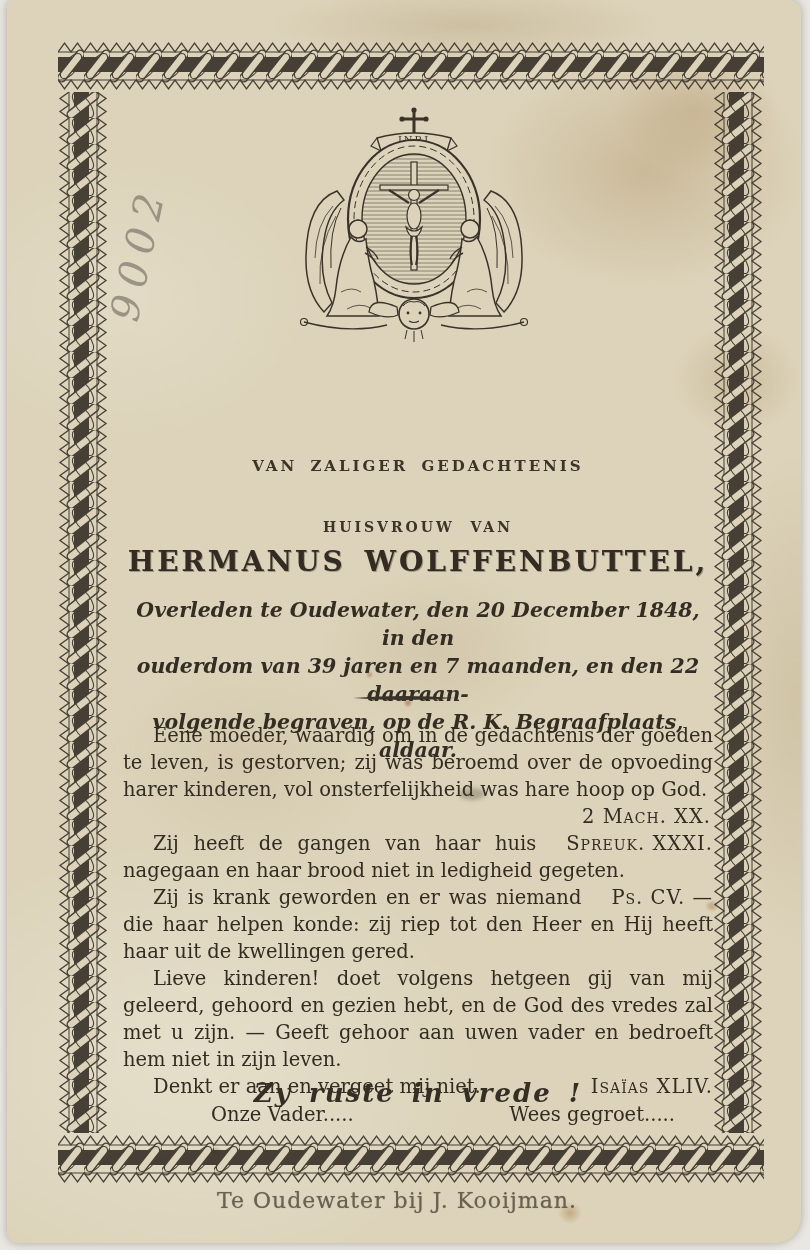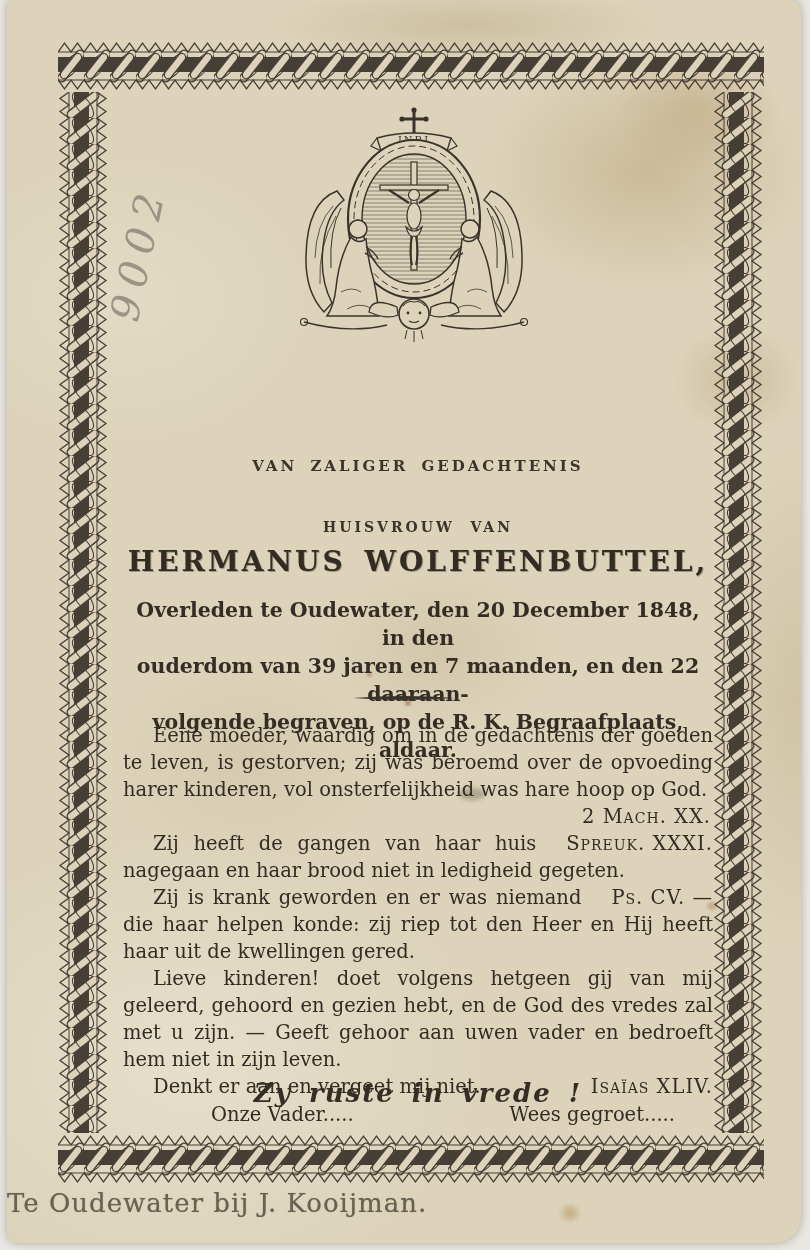--- a/index.html
+++ b/index.html
@@ -46,39 +46,39 @@
     font-size:41px;letter-spacing:6px;
     color:#ded5bc;
     -webkit-text-stroke:2.6px #3a332a;
     text-shadow:2px 2px 0 rgba(58,51,42,.45);
     white-space:nowrap;
   }
   .relation{top:519px;font-weight:bold;font-size:14px;letter-spacing:3px;word-spacing:8px;color:#3b3429;}
   .spouse{top:545px;font-weight:bold;font-size:28px;letter-spacing:3px;word-spacing:6px;
           color:#322c22;text-shadow:1px 1px 0 rgba(50,44,34,.35);white-space:nowrap;}
 
-  .notice{top:596px;font-weight:bold;font-size:20.5px;line-height:28px;color:#332d23;}
+  .notice{top:596px;font-style:italic;font-weight:bold;font-size:20.5px;line-height:28px;color:#332d23;}
 
   .divider{position:absolute;left:0;right:0;top:688px;text-align:center;}
 
   .body-text{
     position:absolute;left:116px;top:722px;width:590px;
     font-size:19.5px;line-height:27px;color:#322c22;text-align:justify;
   }
   .body-text p{margin:0;text-indent:30px;}
   .cite{font-variant:small-caps;letter-spacing:1px;white-space:nowrap;}
   .cite-float{float:right;}
   .cite-line{display:block;text-align:right;text-indent:0;padding-right:2px;}
   .prayers{display:flex;justify-content:space-between;padding:1px 38px 0 88px;}
 
   .closing{top:1078px;font-style:italic;font-weight:bold;font-size:26px;
            letter-spacing:2px;word-spacing:6px;color:#342e24;}
 
-  .imprint{position:absolute;left:0;right:14px;top:1188px;
-           font-size:26px;letter-spacing:1px;color:#554d3f;opacity:.85;
+  .imprint{position:absolute;left:0;right:14px;top:1188px;text-align:center;
+           font-size:22px;letter-spacing:1px;color:#554d3f;opacity:.85;
            text-shadow:0 0 1px rgba(85,77,63,.6);}
 </style>
 </head>
 <body>
 
 <div class="card">
 
   <div class="spot" style="left:452px;top:788px;width:26px;height:12px;background:rgba(90,80,60,.35);filter:blur(2px);"></div>
   <div class="spot" style="left:398px;top:700px;width:6px;height:6px;background:rgba(150,80,40,.45);filter:blur(1px);"></div>
   <div class="spot" style="left:360px;top:672px;width:5px;height:5px;background:rgba(150,85,45,.4);filter:blur(1px);"></div>

